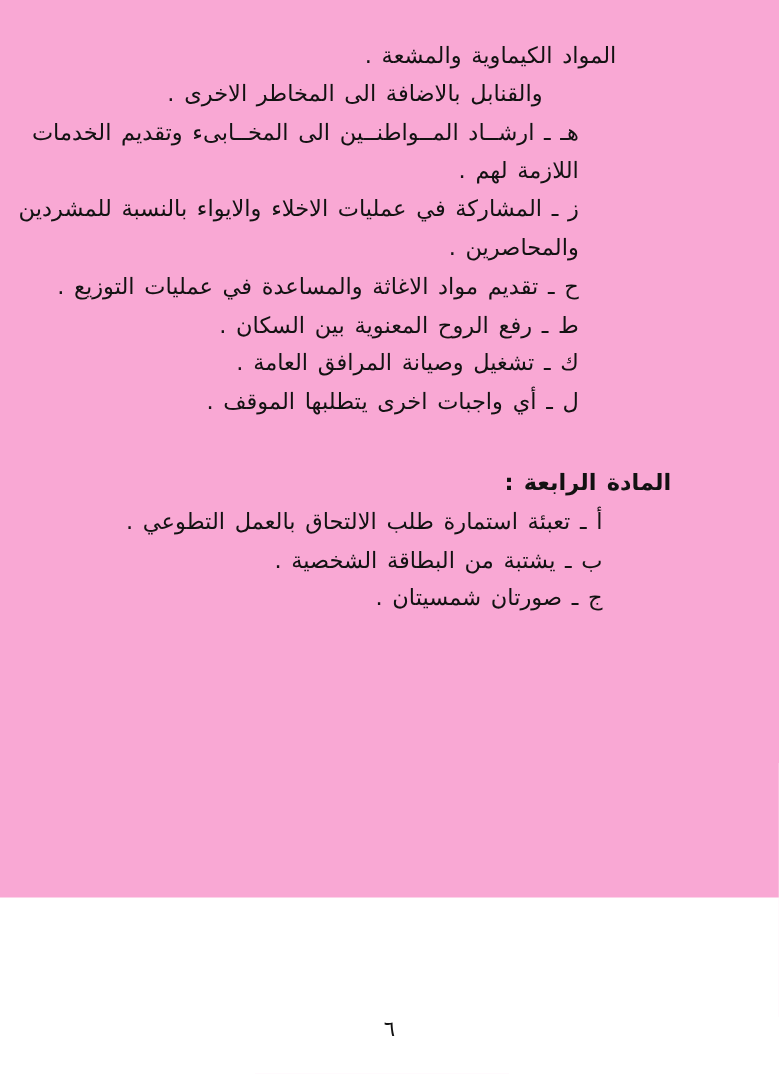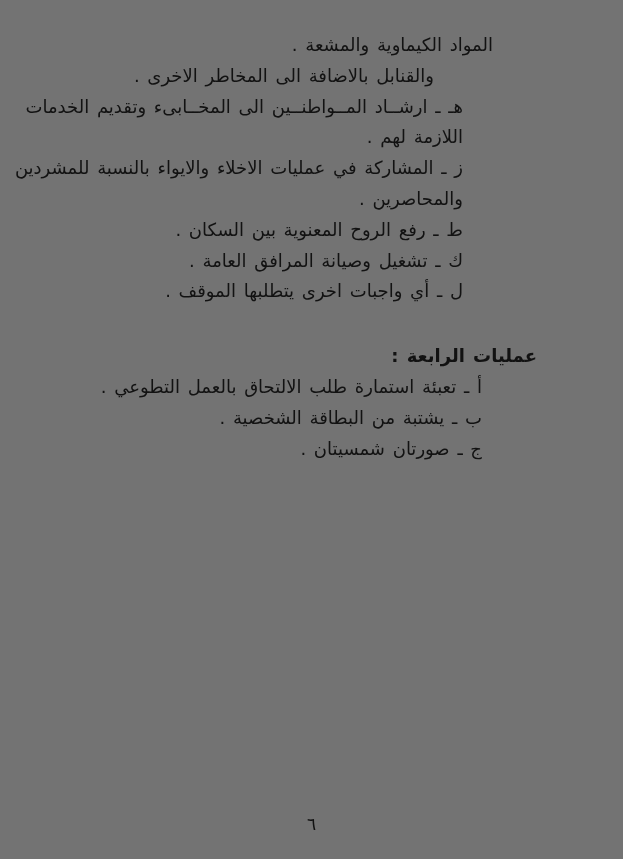--- a/index.html
+++ b/index.html
@@ -13,22 +13,22 @@
     position: relative;
     overflow: hidden;
     font-family: "DejaVu Sans", sans-serif;
     color: #121212;
   }
   .page {
     position: absolute;
     top: 0;
     right: 0;
     width: 623px;
-    height: 859px;
-    background: #737373;
+    height: 718px;
+    background: #f9a8d4;
   }
   .text-block {
     padding-top: 30px;
     direction: rtl;
   }
   .line {
     height: 30.8px;
     line-height: 30.8px;
     font-size: 18px;
     text-align: right;
@@ -57,23 +57,24 @@
 <body>
 
 <div class="page">
   <div class="text-block">
       <div class="line k-first">المواد الكيماوية والمشعة .</div>
       <div class="line k-cont-deep">والقنابل بالاضافة الى المخاطر الاخرى .</div>
       <div class="line k-item">هـ ـ ارشــاد المــواطنــين الى المخــابىء وتقديم الخدمات</div>
       <div class="line k-cont">اللازمة لهم .</div>
       <div class="line k-item">ز ـ المشاركة في عمليات الاخلاء والايواء بالنسبة للمشردين</div>
       <div class="line k-cont">والمحاصرين .</div>
+      <div class="line k-item">ح ـ تقديم مواد الاغاثة والمساعدة في عمليات التوزيع .</div>
       <div class="line k-item">ط ـ رفع الروح المعنوية بين السكان .</div>
       <div class="line k-item">ك ـ تشغيل وصيانة المرافق العامة .</div>
       <div class="line k-item">ل ـ أي واجبات اخرى يتطلبها الموقف .</div>
       <div class="line k-spacer"></div>
-      <div class="line k-heading">عمليات الرابعة :</div>
+      <div class="line k-heading">المادة الرابعة :</div>
       <div class="line k-sub">أ ـ تعبئة استمارة طلب الالتحاق بالعمل التطوعي .</div>
       <div class="line k-sub">ب ـ يشتبة من البطاقة الشخصية .</div>
       <div class="line k-sub">ج ـ صورتان شمسيتان .</div>
     </div>
   <div class="page-number">٦</div>
 </div>
 
 </body></html>

